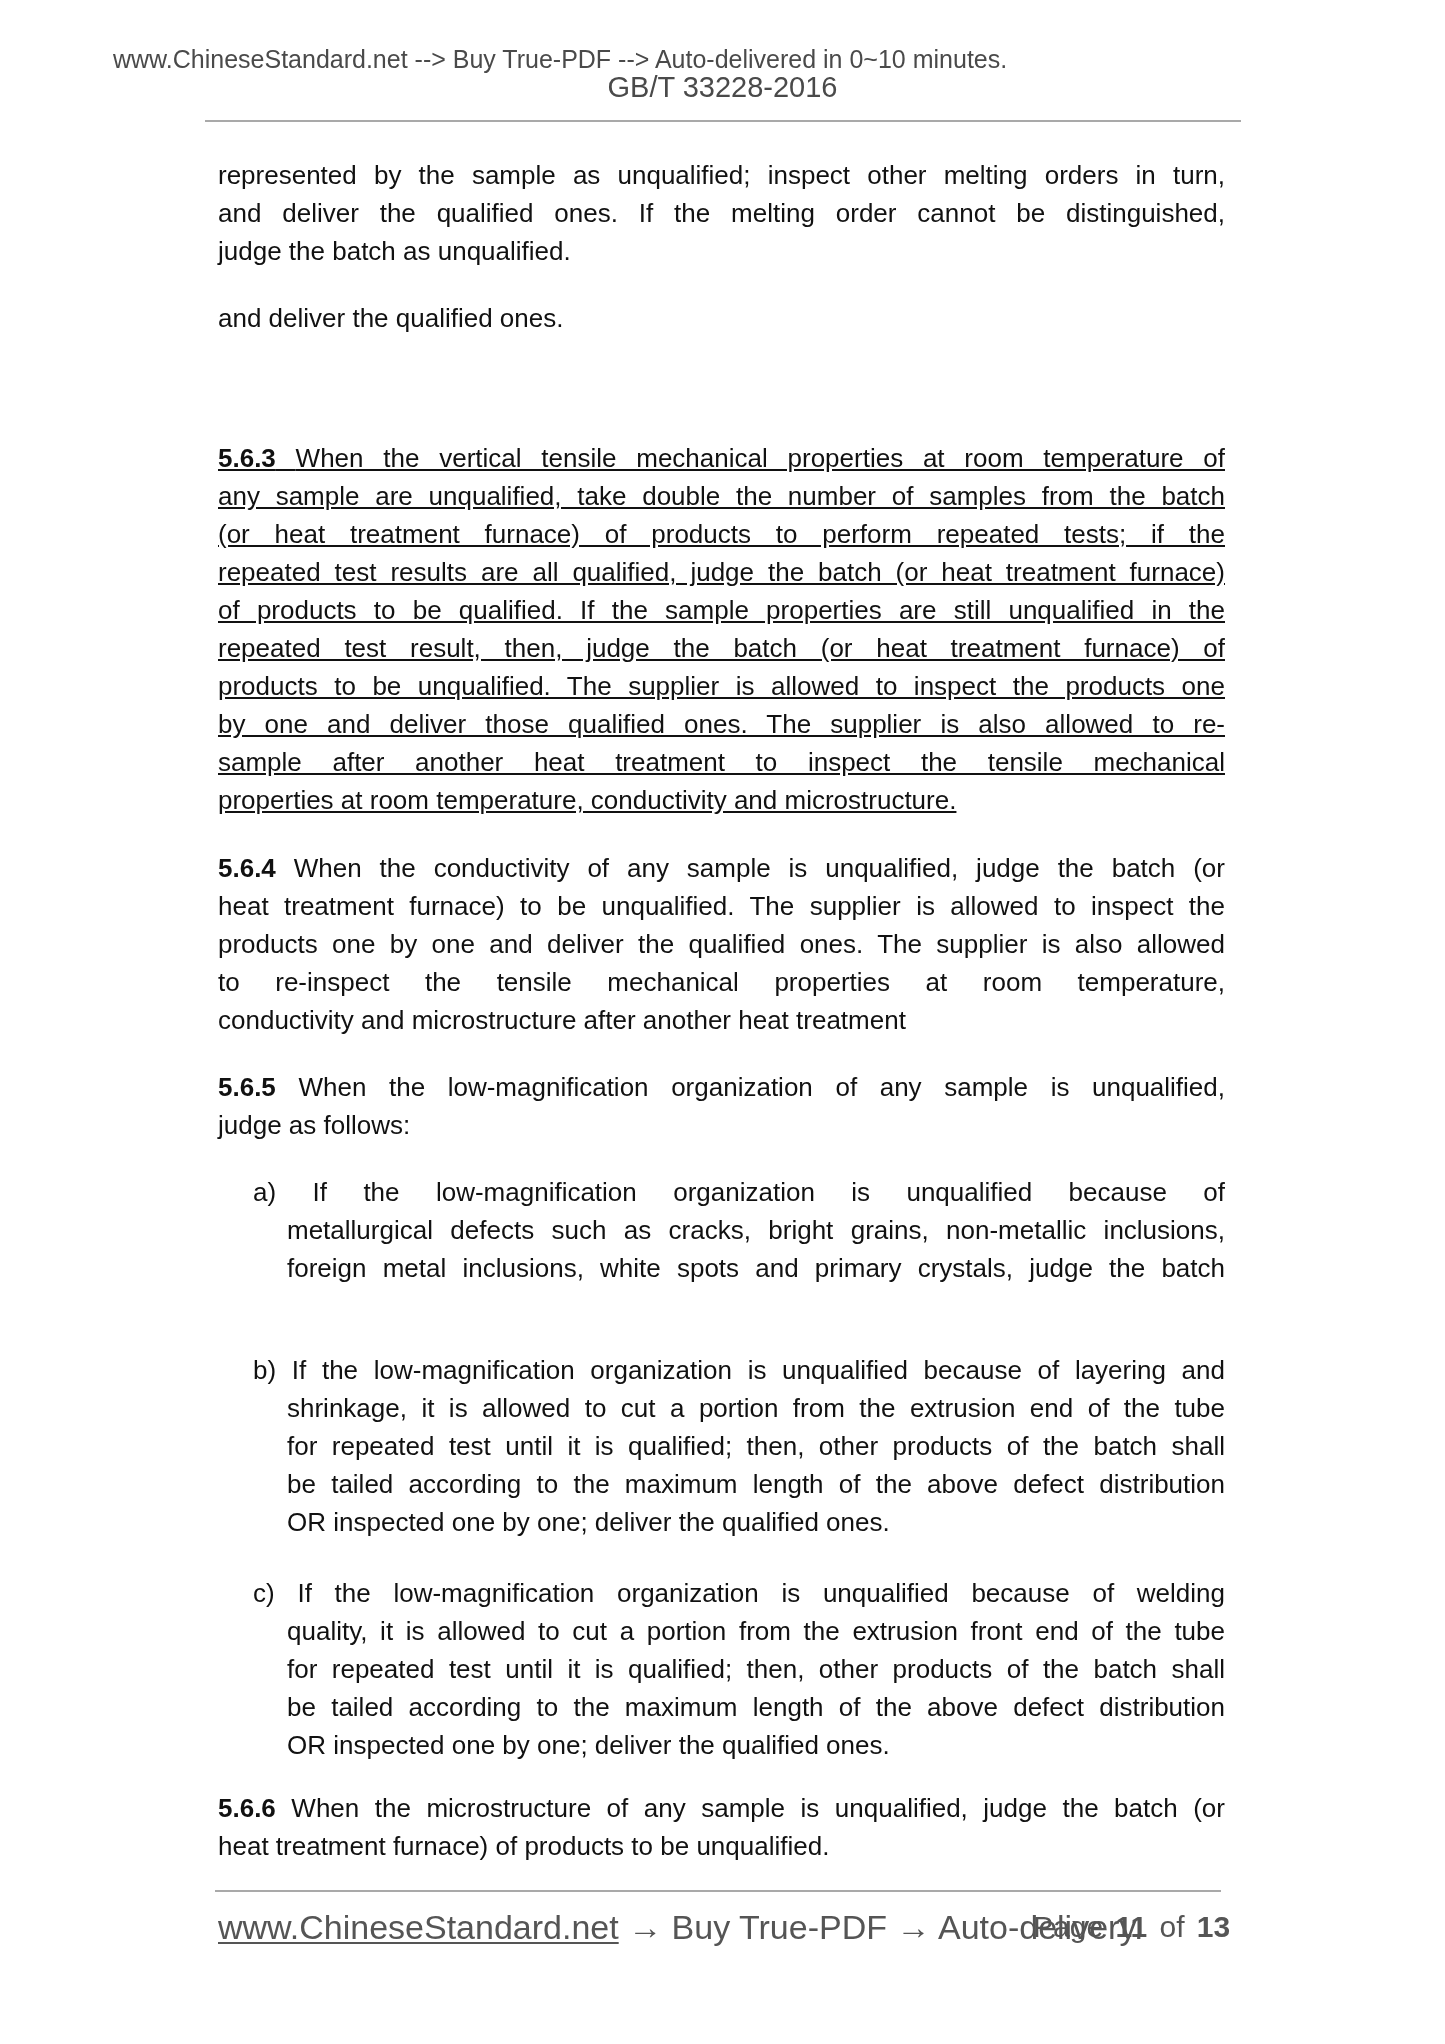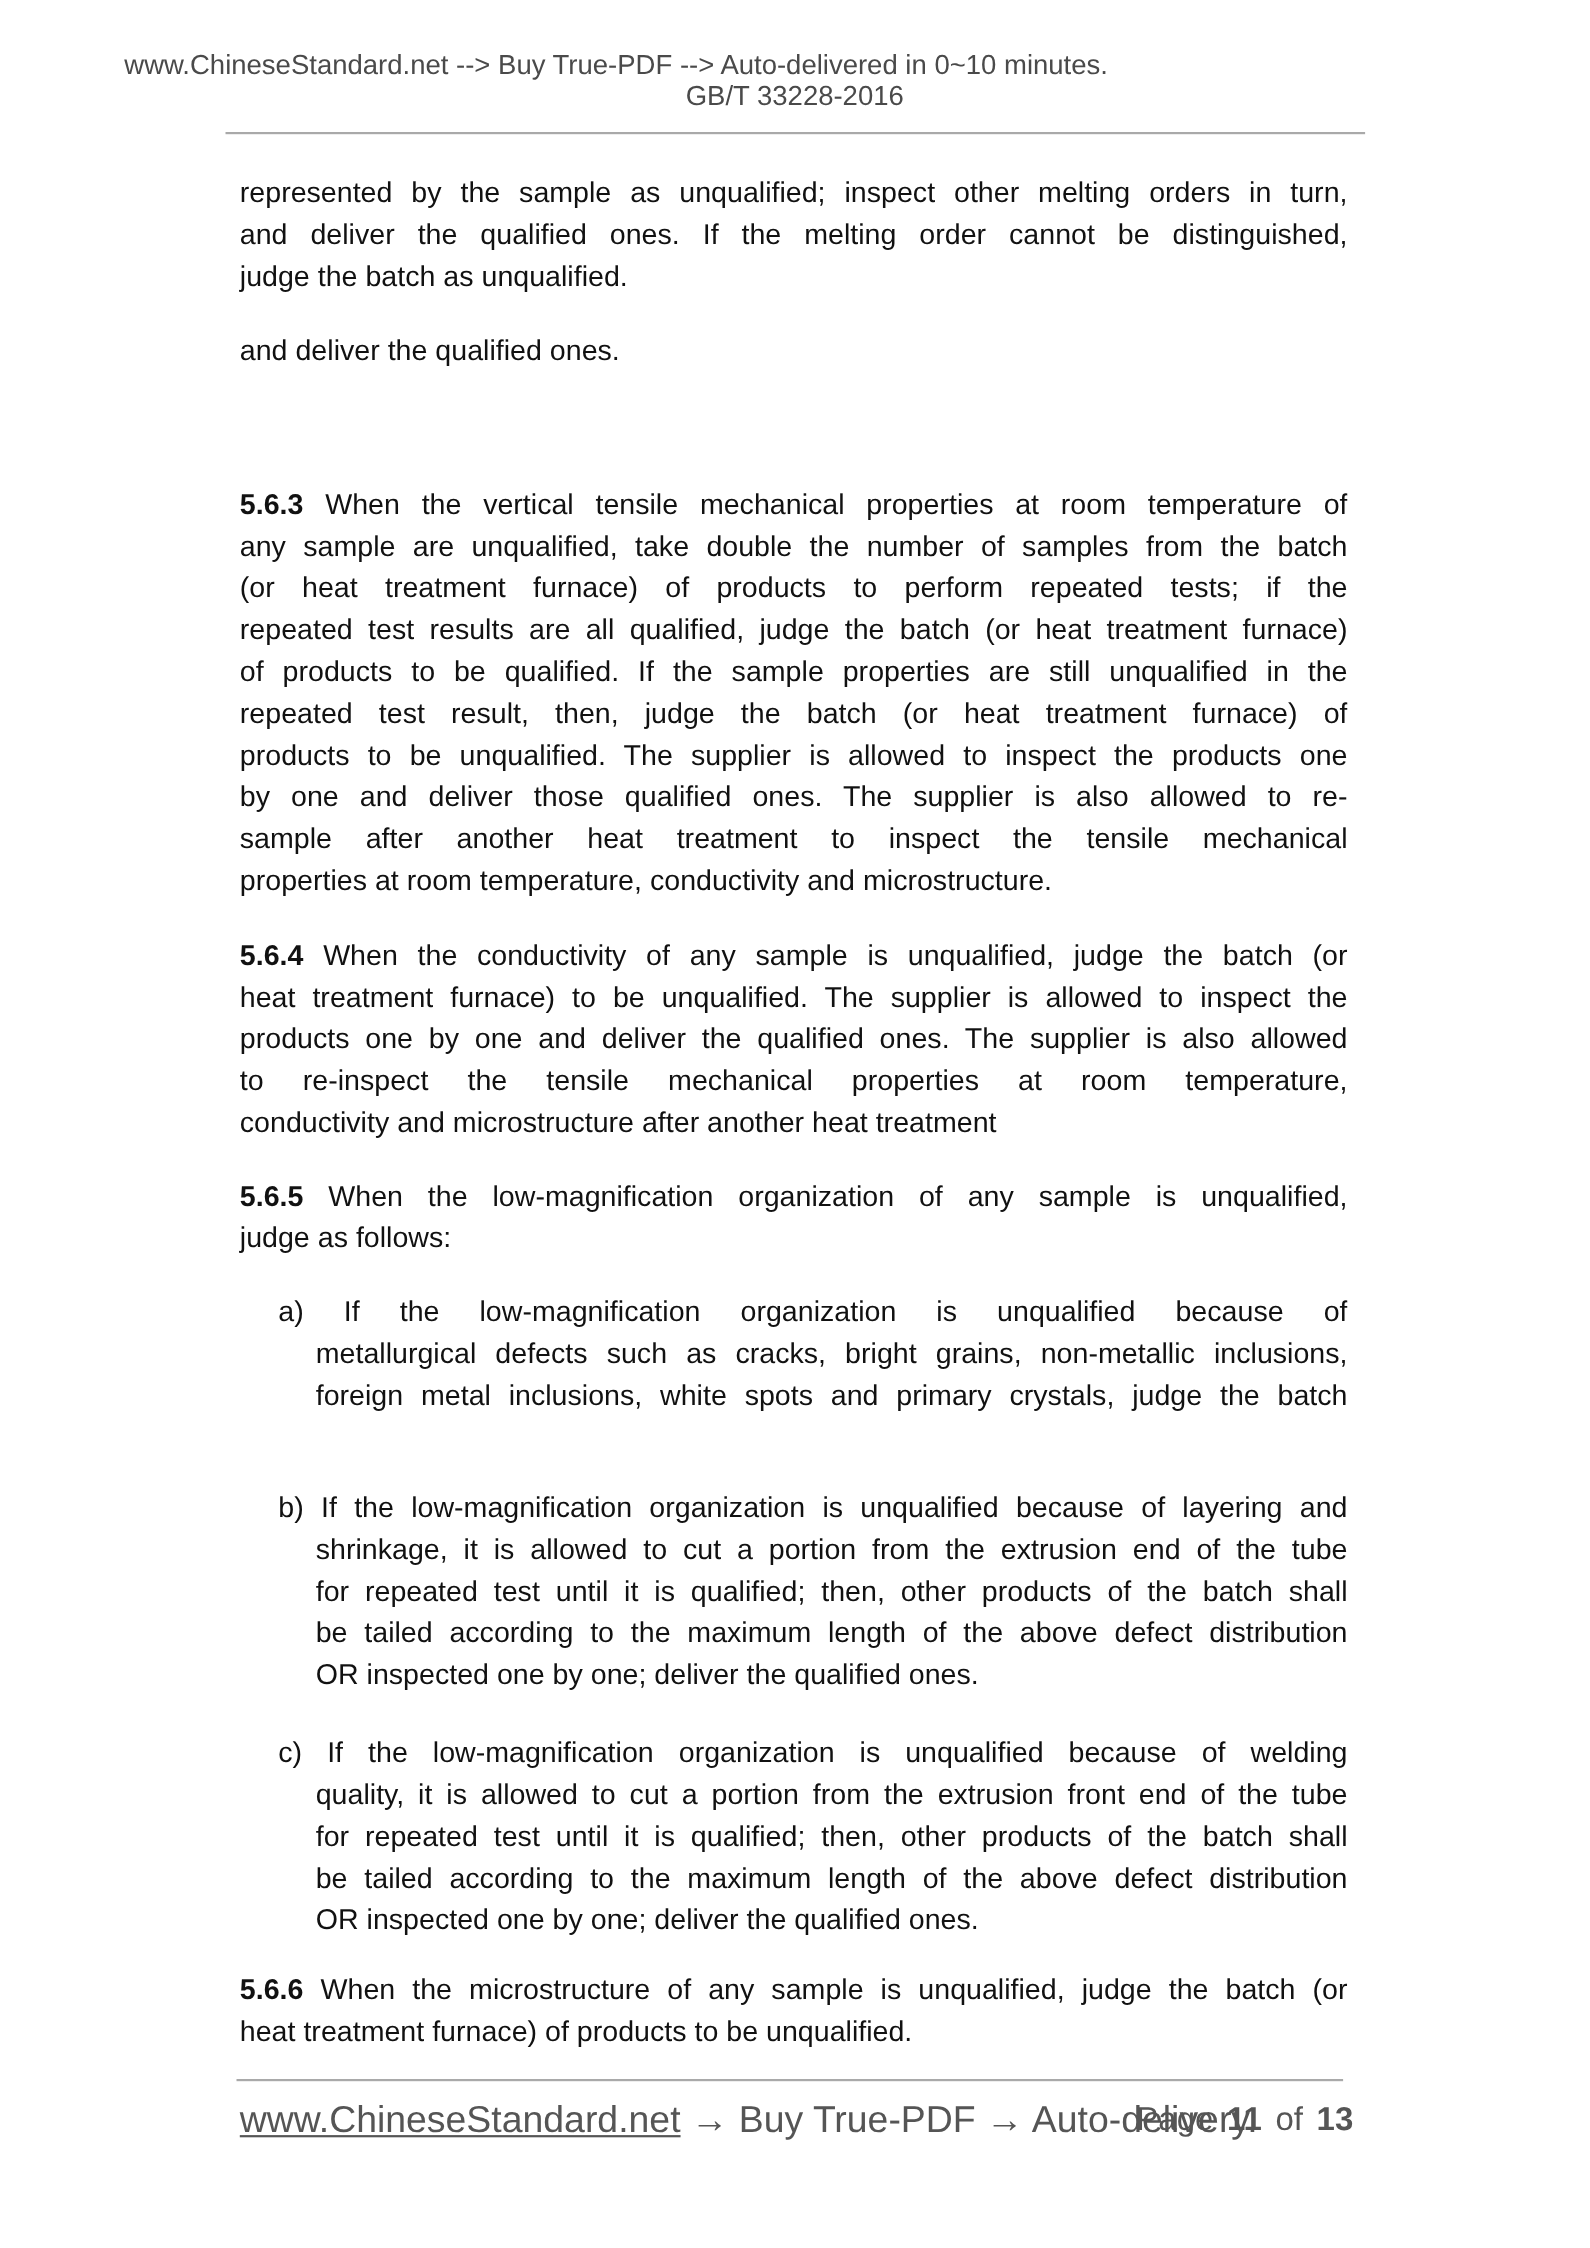--- a/index.html
+++ b/index.html
@@ -1,21 +1,21 @@
 <!DOCTYPE html>
 <html><head>
 <meta charset="utf-8">
 <style>
   html, body { margin: 0; padding: 0; background: #ffffff; }
   body { width: 1445px; height: 2044px; position: relative; overflow: hidden;
          font-family: "Liberation Sans", sans-serif; color: #111111; }
   .hdr-top { position: absolute; left: 113px; top: 38px; width: 1220px;
              font-size: 25px; line-height: 42px; color: #4a4a4a; white-space: nowrap; }
   .hdr-code { position: absolute; left: 0; width: 1445px; text-align: center; top: 74px;
-              font-size: 25px; line-height: 26px; color: #4a4a4a; padding-left: 0; }
+              font-size: 29px; line-height: 26px; color: #4a4a4a; padding-left: 0; }
   .hdr-code span { display: inline-block; margin-left: 0; }
   .rule-top { position: absolute; left: 205px; width: 1036px; top: 120px; height: 0;
               border-top: 2px solid #a9a9a9; }
   .para { position: absolute; left: 218px; width: 1007px; font-size: 26px; }
   .para.list { left: 253px; width: 972px; }
   .line { display: block; height: 38px; line-height: 38px; white-space: nowrap; }
   .line.j { text-align: justify; text-align-last: justify; white-space: normal; overflow: hidden; }
   .line.cont { padding-left: 34px; }
   .num { font-weight: bold; }
   .rule-bottom { position: absolute; left: 215px; width: 1006px; top: 1890px; height: 0;
@@ -37,21 +37,21 @@
 <div class="para" style="top:156px;">
   <span class="line j">represented by the sample as unqualified; inspect other melting orders in turn,</span>
   <span class="line j">and deliver the qualified ones. If the melting order cannot be distinguished,</span>
   <span class="line">judge the batch as unqualified.</span>
 </div>
 
 <div class="para" style="top:299px;">
   <span class="line">and deliver the qualified ones.</span>
 </div>
 
-<div class="para" style="top:439px;">
+<div class="para" style="top:439px;text-decoration:underline;">
   <span class="line j"><span class="num">5.6.3</span> <span>When the vertical tensile mechanical properties at room temperature of</span></span>
   <span class="line j">any sample are unqualified, take double the number of samples from the batch</span>
   <span class="line j">(or heat treatment furnace) of products to perform repeated tests; if the</span>
   <span class="line j">repeated test results are all qualified, judge the batch (or heat treatment furnace)</span>
   <span class="line j">of products to be qualified. If the sample properties are still unqualified in the</span>
   <span class="line j">repeated test result, then, judge the batch (or heat treatment furnace) of</span>
   <span class="line j">products to be unqualified. The supplier is allowed to inspect the products one</span>
   <span class="line j">by one and deliver those qualified ones. The supplier is also allowed to re-</span>
   <span class="line j">sample after another heat treatment to inspect the tensile mechanical</span>
   <span class="line">properties at room temperature, conductivity and microstructure.</span>

